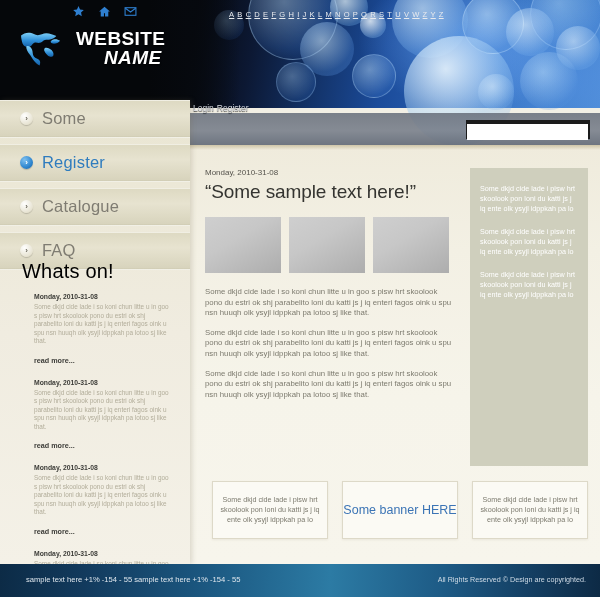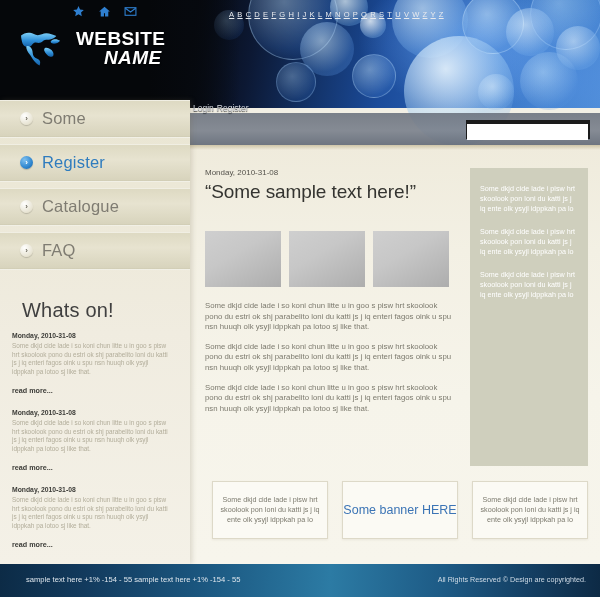--- a/index.html
+++ b/index.html
@@ -143,25 +143,25 @@
   }
   .navitem .label {
     font-size: 16.5px; color: #7f7c72; letter-spacing: .2px;
   }
   .navitem.active .label { color: #2f7cbe; }
 
   .whatson {
     position: absolute; left: 0; top: 160px; width: 190px;
   }
   .whatson h2 {
-    font-size: 20px; font-weight: normal; color: #404040;
-    padding: 0 0 10px 22px; letter-spacing: .2px; margin-top: 39px;
+    font-size: 20px; font-weight: normal; color: #000000;
+    padding: 0 0 10px 22px; letter-spacing: .2px;
   }
   .news {
-    padding: 0 20px 0 12px;
+    padding: 0 20px 0 34px;
     margin-bottom: 12px;
   }
   .news .date {
     font-size: 6.8px; font-weight: bold; color: #3c3c38; margin-bottom: 3px;
   }
   .news .txt {
     font-size: 6.4px; line-height: 8.5px; color: #b2ad9a; margin-bottom: 3px;
   }
   .news .more {
     font-size: 7.2px; font-weight: bold; color: #3c3c38; text-decoration: none;
@@ -171,21 +171,21 @@
   
   .main {
     position: absolute; left: 205px; top: 168px; width: 250px;
     z-index: 3;
   }
   .main .date {
     font-size: 8px; color: #55534c; margin-bottom: 4px;
   }
   .main h1 {
     font-size: 19px; font-weight: normal; color: #343430;
-    margin-bottom: 28px; letter-spacing: -.1px;
+    margin-bottom: 14px; letter-spacing: -.1px;
   }
   .thumbs { display: flex; gap: 8px; margin-bottom: 14px; }
   .thumb {
     width: 76px; height: 56px;
     background: linear-gradient(150deg, #cfcfcf 0%, #c7c7c7 40%, #adadad 100%);
   }
   .main p {
     font-size: 7.8px; line-height: 10.6px; color: #7c7a6e;
     margin-bottom: 9px;
   }

